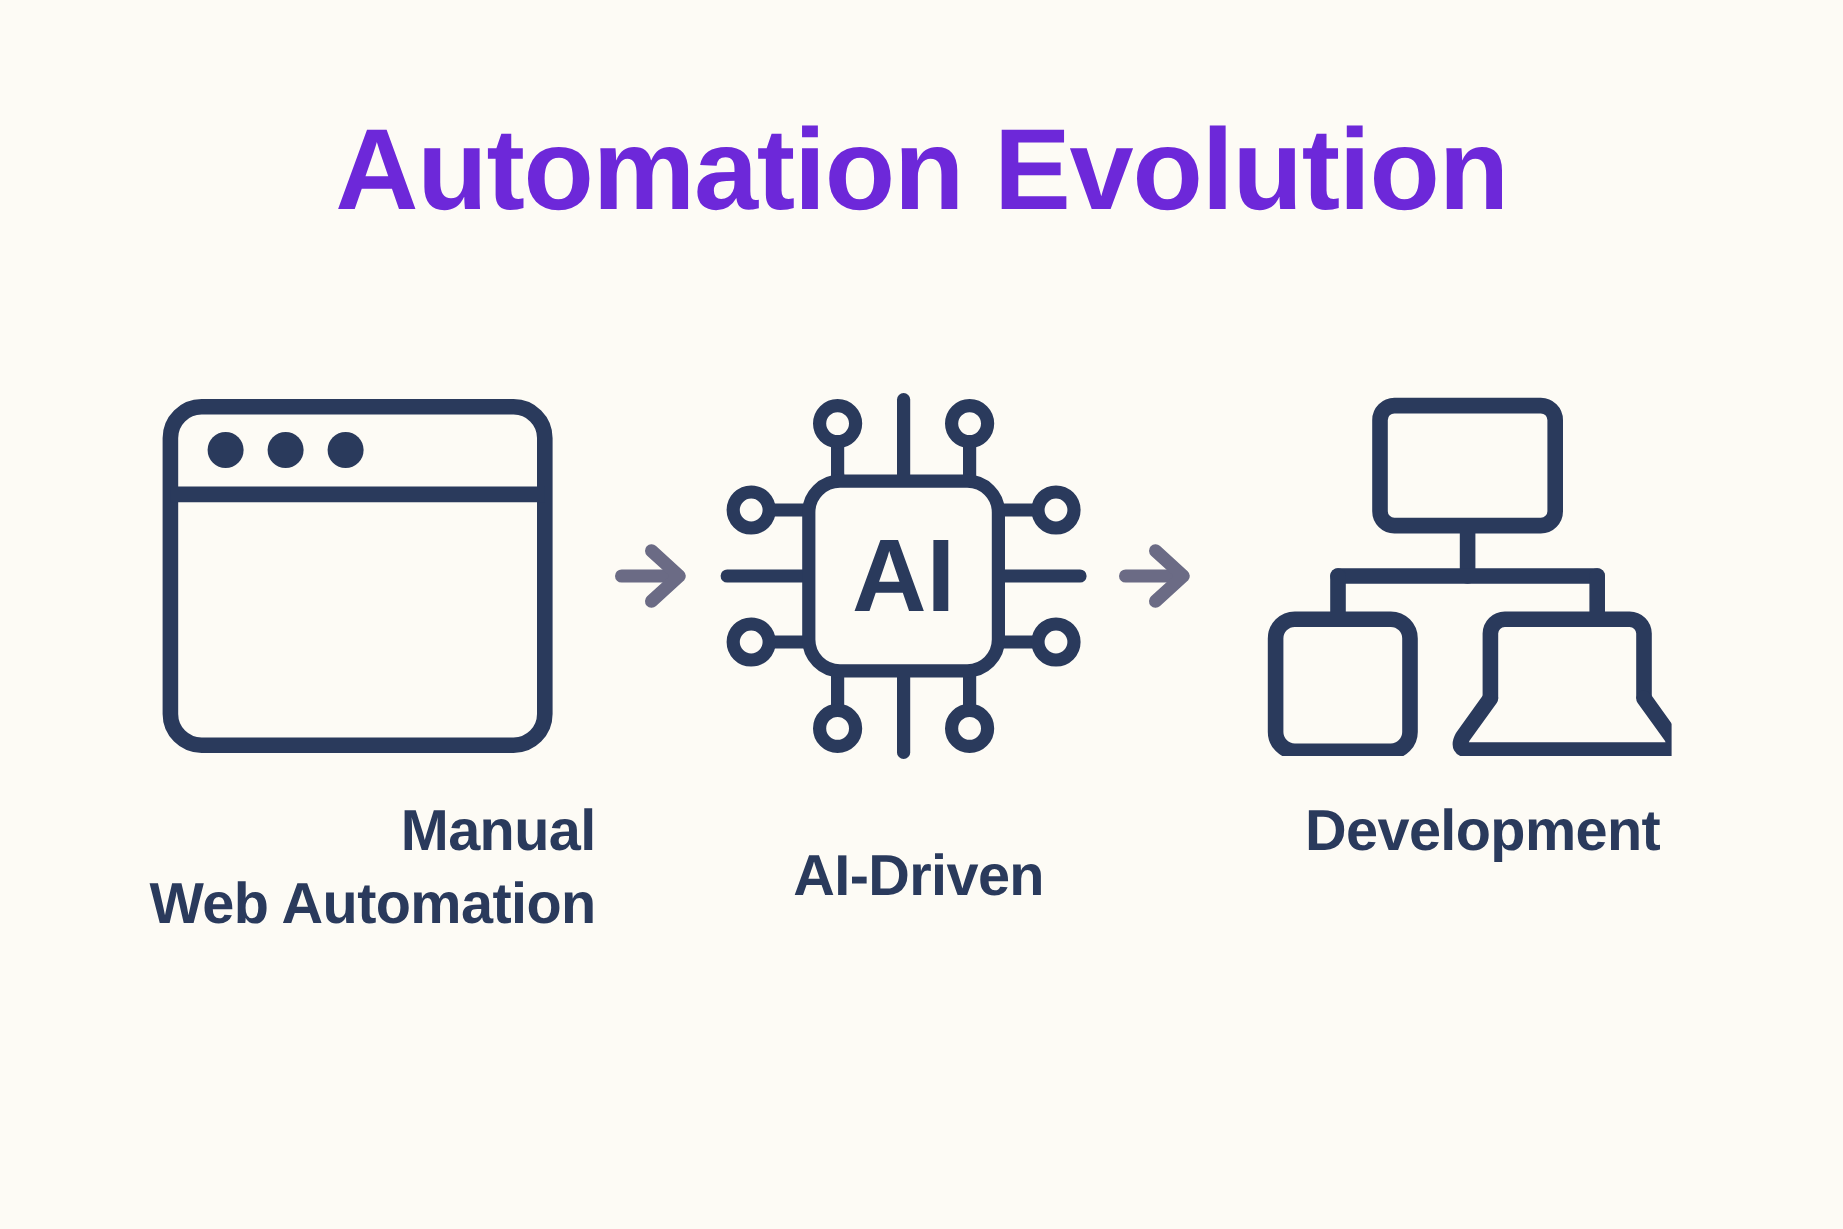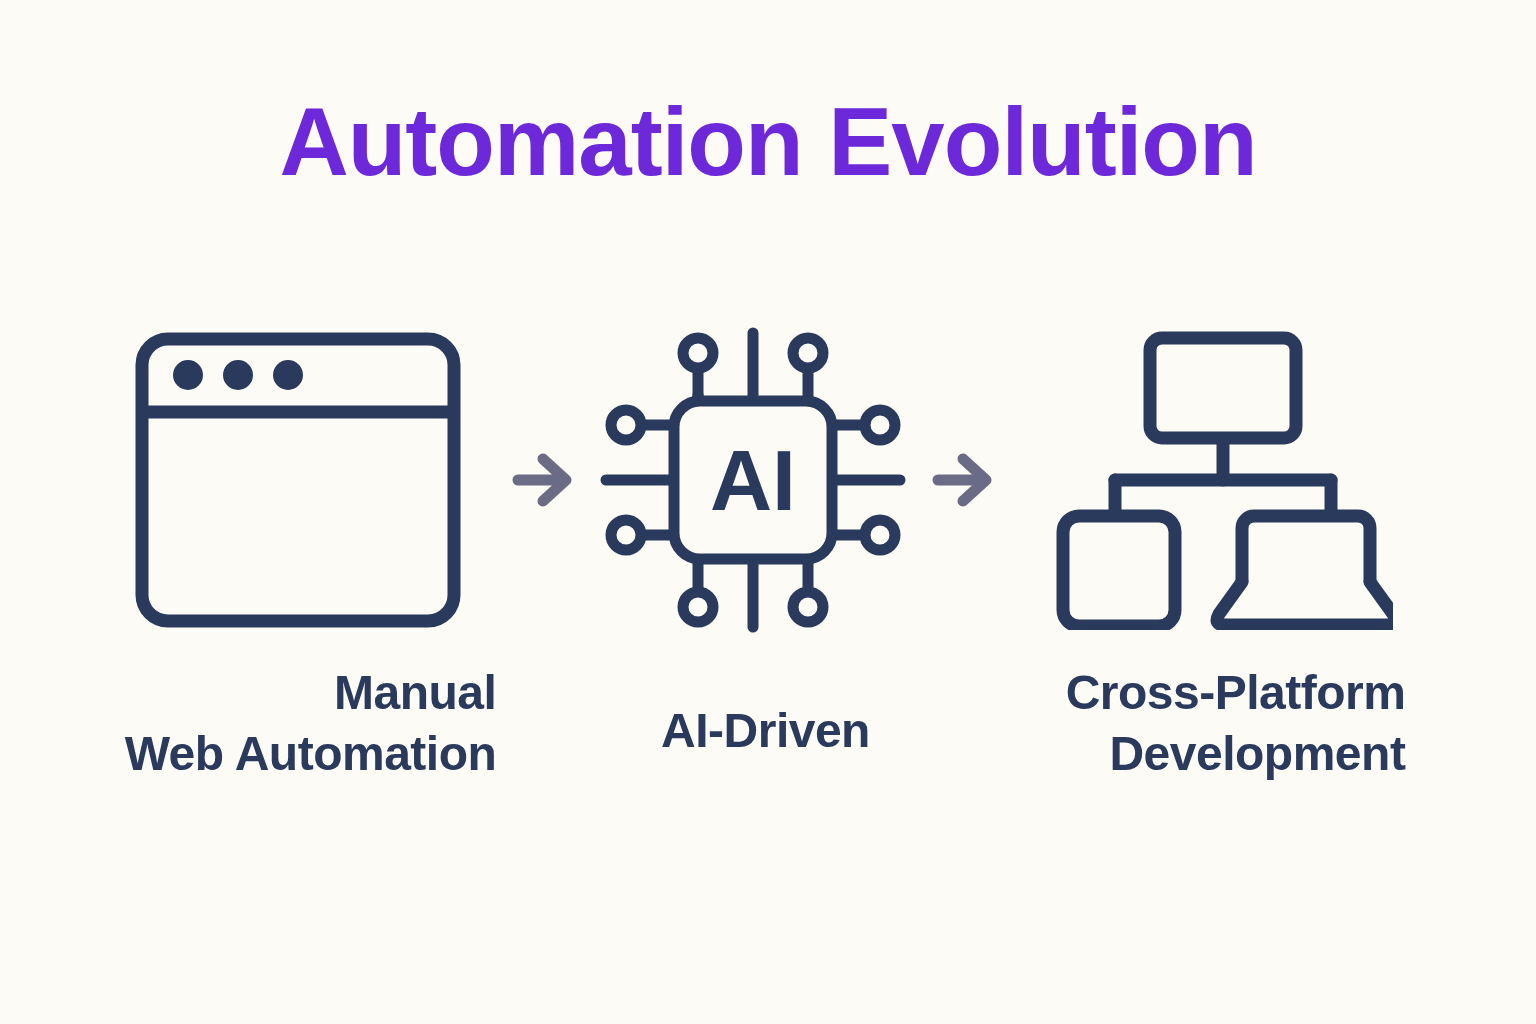--- a/index.html
+++ b/index.html
@@ -174,19 +174,18 @@
 
             <rect x="10" y="186" width="112" height="110" rx="16" ry="16" fill="#fdfbf5"></rect>
 
             <rect x="189" y="186" width="128" height="92" rx="12" ry="12" fill="#fdfbf5"></rect>
 
             <path d="M189 252 L166 284 Q160 295 172 295 H334 Q346 295 340 284 L317 252" fill="#fdfbf5"></path>
           </g>
         </svg>
       </div>
       <div class="stage-label">
-        <span class="ln">Cross-Platform</span>
         <span class="ln">Development</span>
       </div>
     </div>
 
   </div>
 </div>
 
 </body></html>

